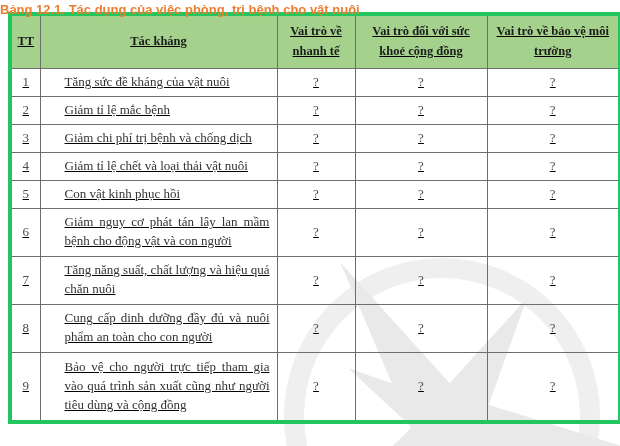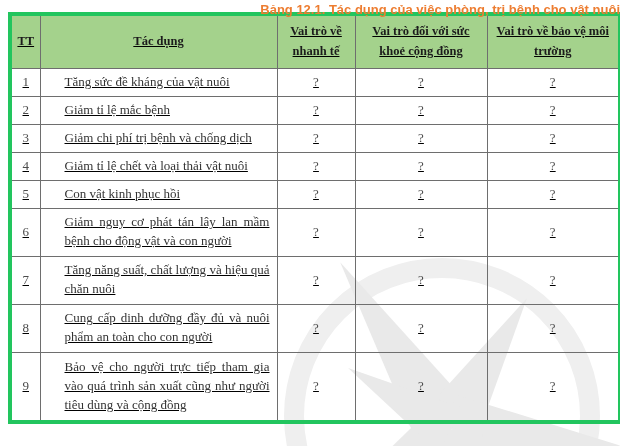--- a/index.html
+++ b/index.html
@@ -20,21 +20,21 @@
     left: 0;
     top: 0;
     z-index: 0;
     pointer-events: none;
   }
   .caption {
     position: absolute;
     top: 2px;
     left: 0;
     width: 100%;
-    text-align: right;
+    text-align: left;
     font-family: "Liberation Sans", sans-serif;
     font-weight: bold;
     font-size: 13px;
     color: #ed7d31;
     z-index: 2;
   }
   table.effects-table {
     position: absolute;
     left: 8px;
     top: 12px;
@@ -104,21 +104,21 @@
     <colgroup>
       <col style="width:30px">
       <col style="width:237px">
       <col style="width:78px">
       <col style="width:132px">
       <col style="width:133px">
     </colgroup>
     <thead>
       <tr>
         <th>TT</th>
-        <th>Tác dụng</th>
+        <th>Tác kháng</th>
         <th>Vai trò về nhanh tế</th>
         <th>Vai trò đối với sức khoẻ cộng đồng</th>
         <th>Vai trò về bảo vệ môi trường</th>
       </tr>
     </thead>
     <tbody id="table-body">
         <tr>
           <td class="cell-center">1</td>
           <td class="cell-text">Tăng sức đề kháng của vật nuôi</td>
           <td class="cell-center">?</td>

